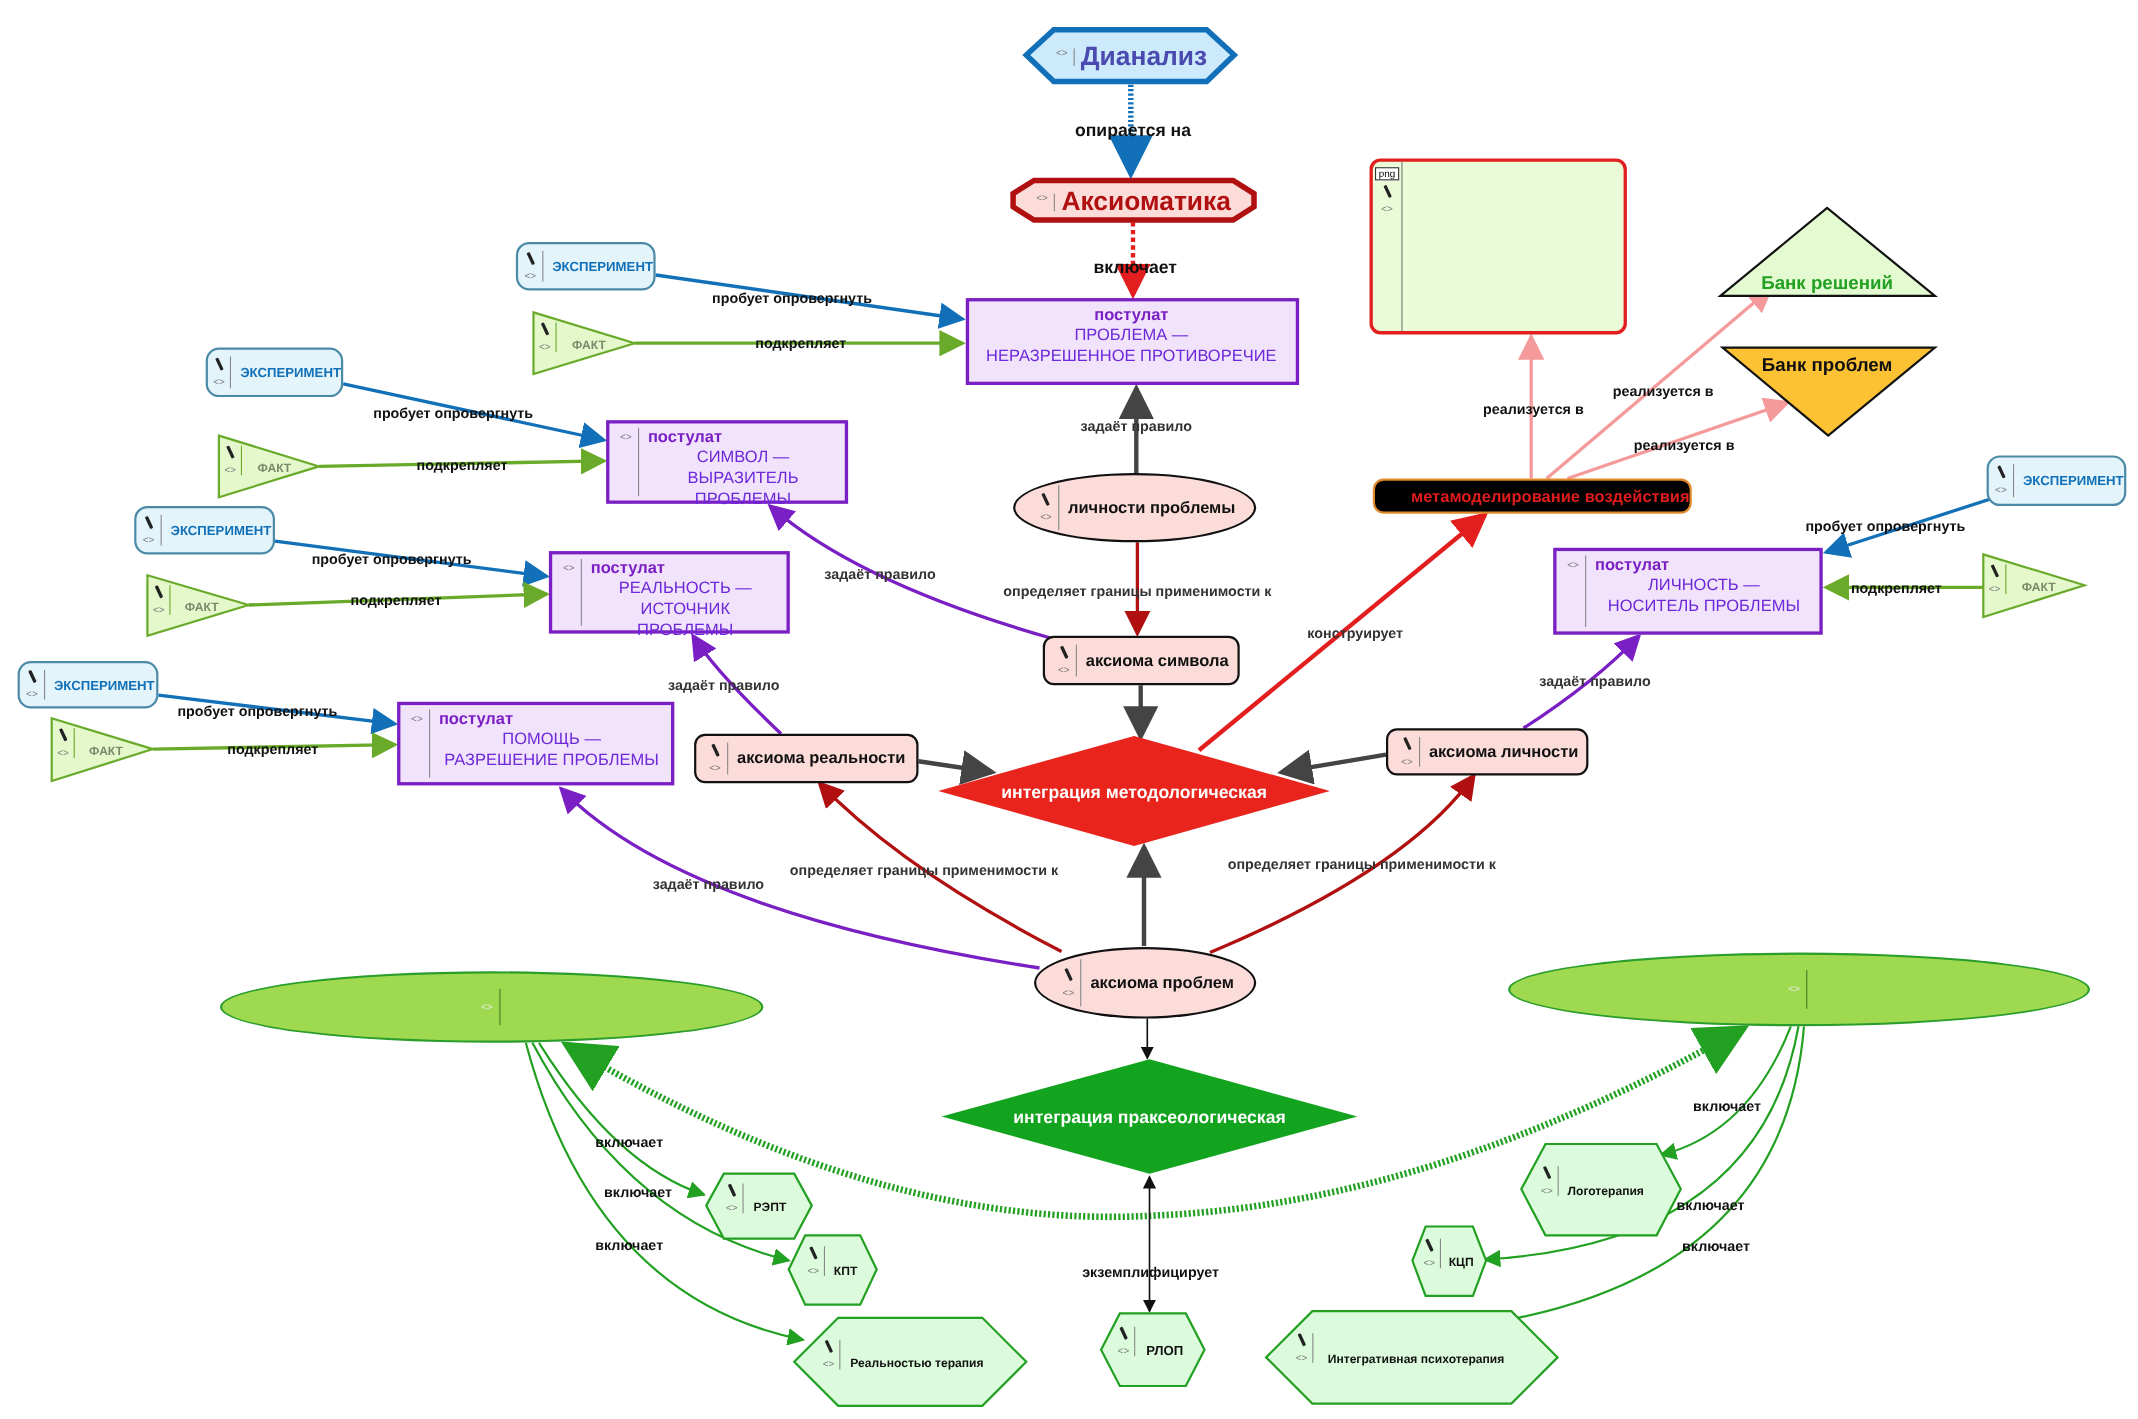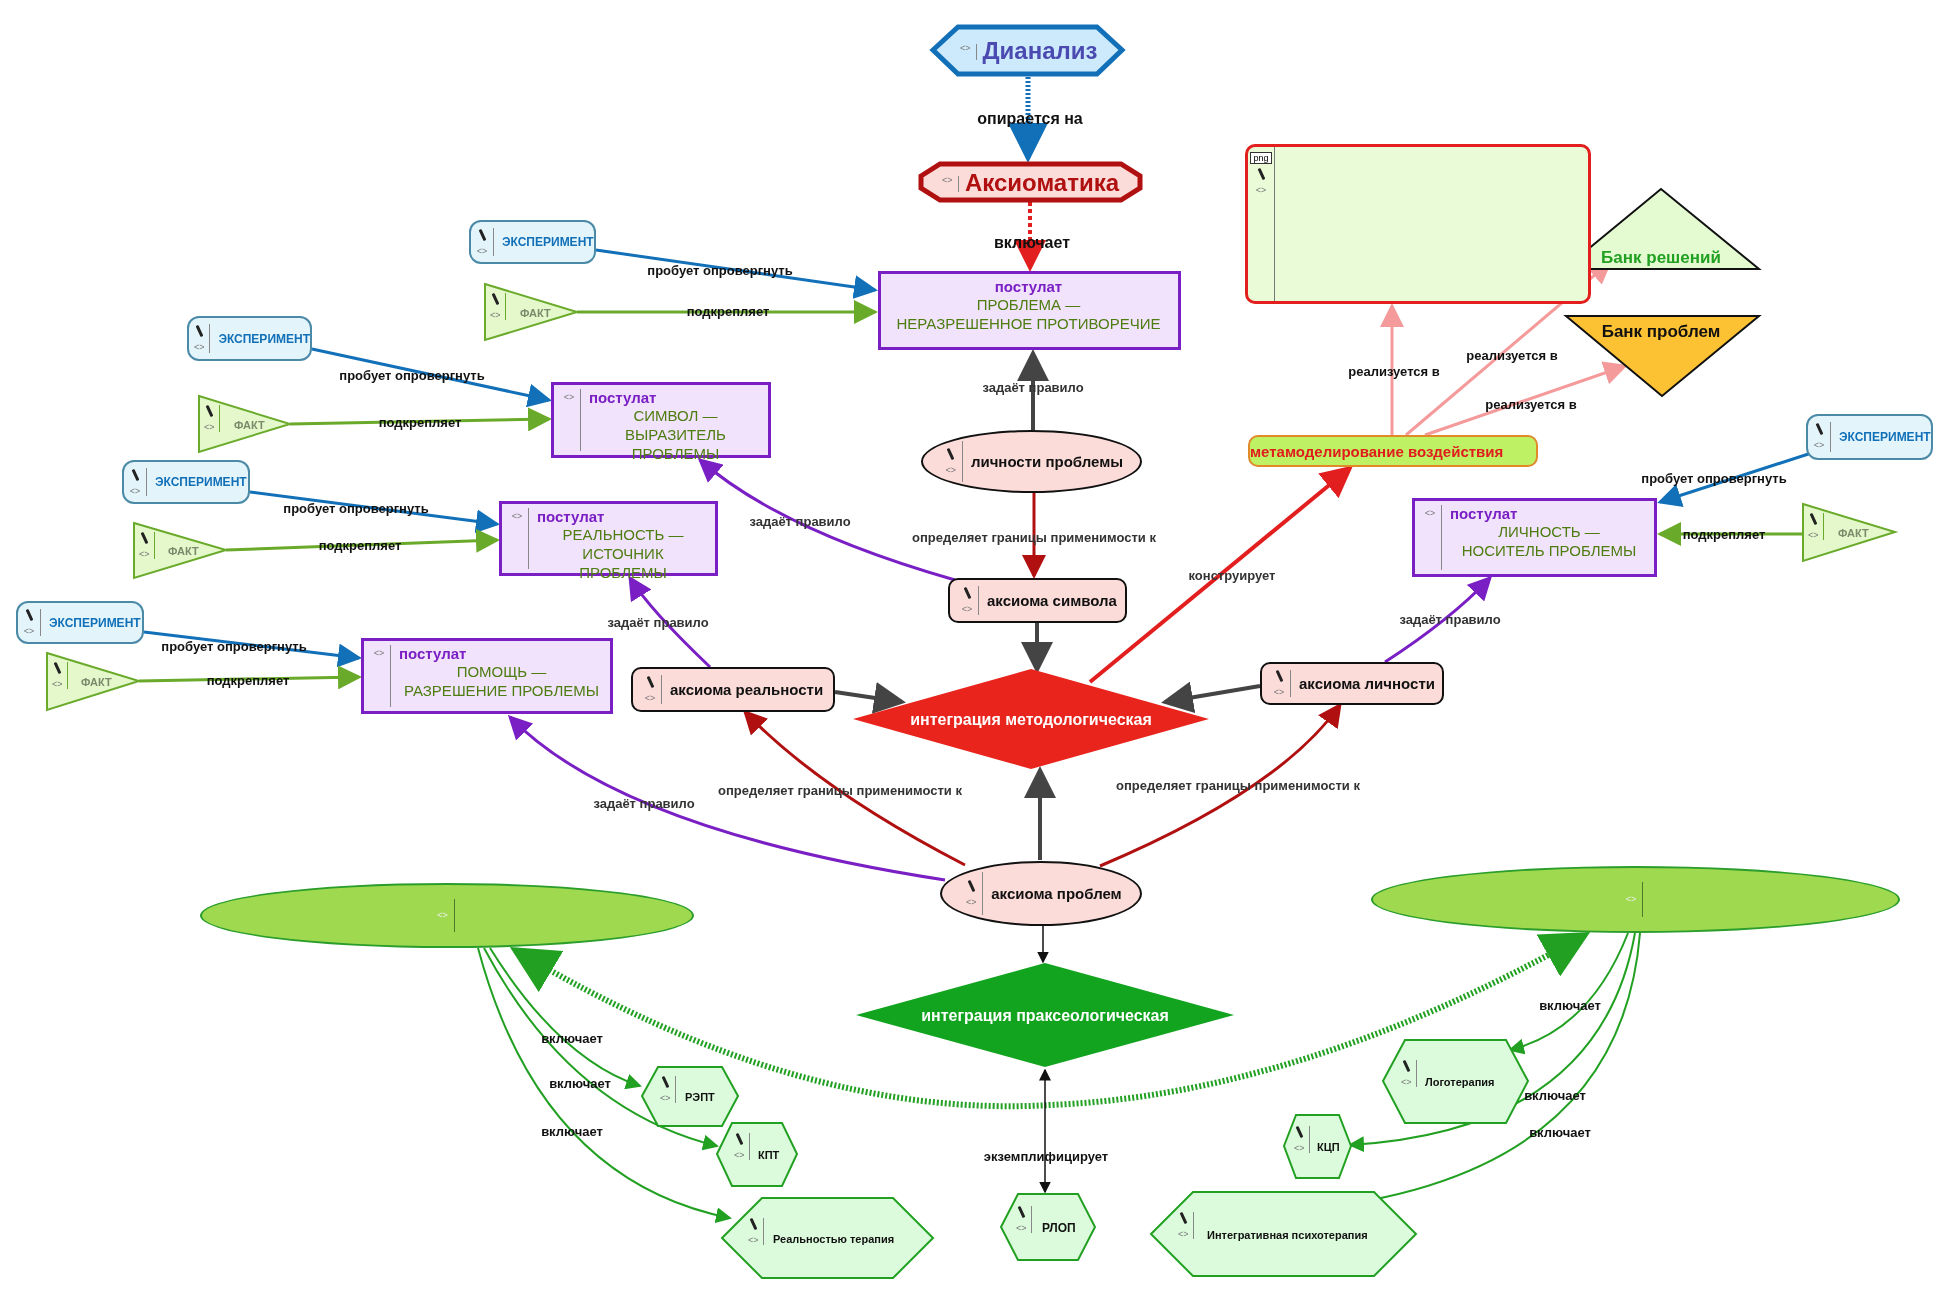--- a/index.html
+++ b/index.html
@@ -9,27 +9,27 @@
   .lbl { font-size:13px; font-weight:bold; fill:#111; }
   .lbl-grey { font-size:13px; font-weight:bold; fill:#333; }
   .node { position:absolute; box-sizing:border-box; display:flex; align-items:center; }
   .icons { display:flex; flex-direction:column; align-items:center; justify-content:center; width:22px; border-right:1px solid #888; height:70%; margin-right:8px; font-size:9px; color:#666; }
   .pen { width:3px; height:12px; background:#222; transform:rotate(-25deg); margin-bottom:6px; border-radius:1px; }
   .code { font-size:9px; color:#777; line-height:9px; }
   .postulate { background:#f1e3fb; border:3px solid #7a1fc4; flex-direction:row; align-items:stretch; padding:4px 6px 4px 4px; }
   .postulate .icons { height:auto; justify-content:flex-start; padding-top:4px; }
   .postulate .body { flex:1; display:flex; flex-direction:column; }
   .postulate .ptitle { color:#7a1fc4; font-weight:bold; font-size:15px; }
-  .postulate .ptext { color:#4d7c0f; font-size:15px; text-align:center; line-height:19px; }
+  .postulate .ptext { color:#6d28d9; font-size:15px; text-align:center; line-height:19px; }
   .exp { background:#e3f4fb; border:2px solid #4b8aa6; border-radius:12px; }
   .exp .t { color:#1270b8; font-weight:bold; font-size:12px; }
   .axiom-rect { background:#fbdcd9; border:2px solid #111; border-radius:10px; }
   .axiom-rect .t, .axiom-ell .t { font-weight:bold; font-size:15px; color:#111; }
   .axiom-ell { background:#fbdcd9; border:2px solid #111; border-radius:50%; justify-content:center; }
-  .meta { background:#bef264; border:2px solid #e08a2a; border-radius:10px; justify-content:flex-start; }
+  .meta { background:#000000; border:2px solid #e08a2a; border-radius:10px; justify-content:flex-end; }
   .meta .t { color:#e01c1c; font-weight:bold; font-size:15px; }
   .therapy { background:#9ed94f; border:2px solid #2a9d2a; border-radius:50%; justify-content:center; }
   .therapy .t { color:#fff; font-weight:bold; font-size:23px; }
   .therapy .icons { border-right:1px solid #4a7a2a; color:#eee; height:55%; }
   .sim { background:#eafbd7; border:3px solid #e21e1e; border-radius:10px; align-items:stretch; }
   .sim .side { width:26px; border-right:1px solid #777; display:flex; flex-direction:column; align-items:center; padding-top:5px; }
   .png-badge { font-size:9px; border:1px solid #333; background:#fff; padding:0 2px; margin-bottom:4px; }
   .sim .content { flex:1; padding:4px 6px; }
   .sim .stitle { font-weight:bold; font-size:13px; color:#111; }
   .thumb { margin-top:4px; width:100%; height:118px; background:#fff; position:relative; }
@@ -307,21 +307,21 @@
         <span class="pen"></span>
         <span class="code">&lt;&gt;</span>
       </div>
   <span class="t">аксиома проблем</span>
 </div>
 
 <div class="node meta" style="left:1248px;top:435px;width:290px;height:32px;">
   <span class="t">метамоделирование воздействия</span>
 </div>
 
-<div class="node sim" style="left:1245px;top:144px;width:346px;height:160px;">
+<div class="node sim" style="left:1245px;top:144px;width:234px;height:160px;">
   <div class="side">
     <span class="png-badge">png</span>
     <span class="pen"></span>
     <span class="code">&lt;&gt;</span>
   </div>
 </div>
 
 <div class="node therapy" style="left:200px;top:883px;width:494px;height:65px;">
   <div class="icons">
         <span class="code" style="color:#eee">&lt;&gt;</span>

